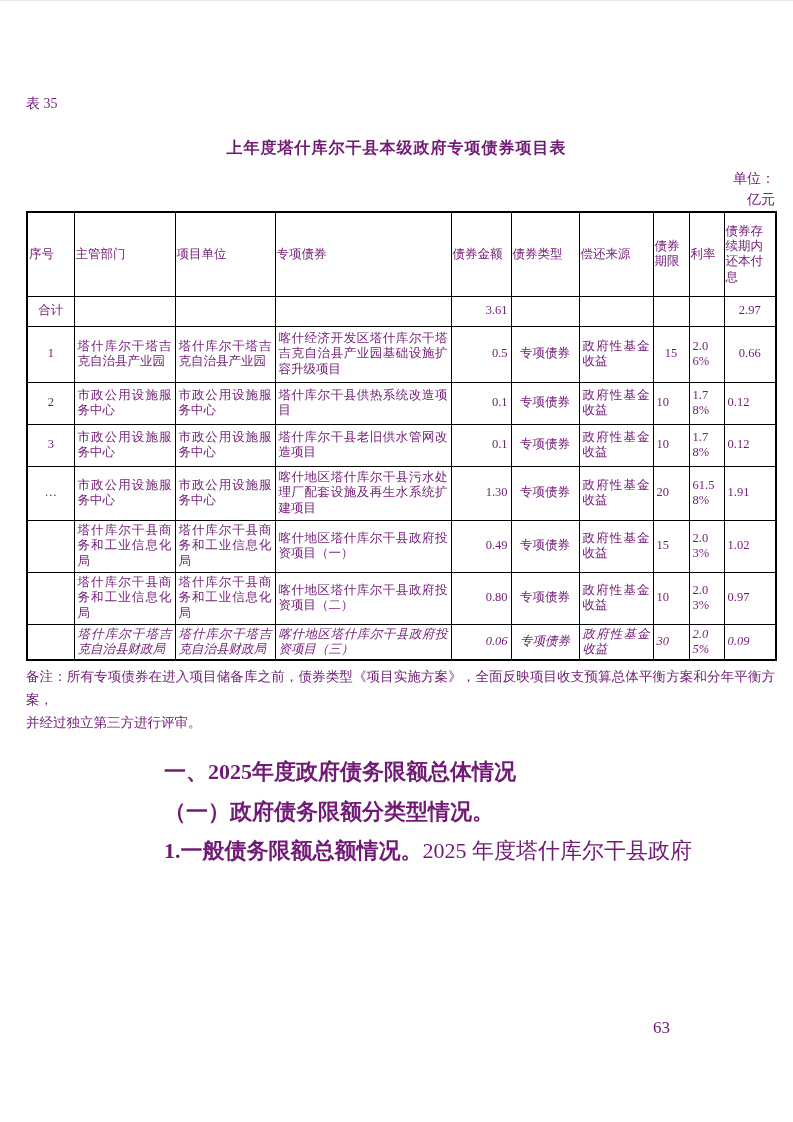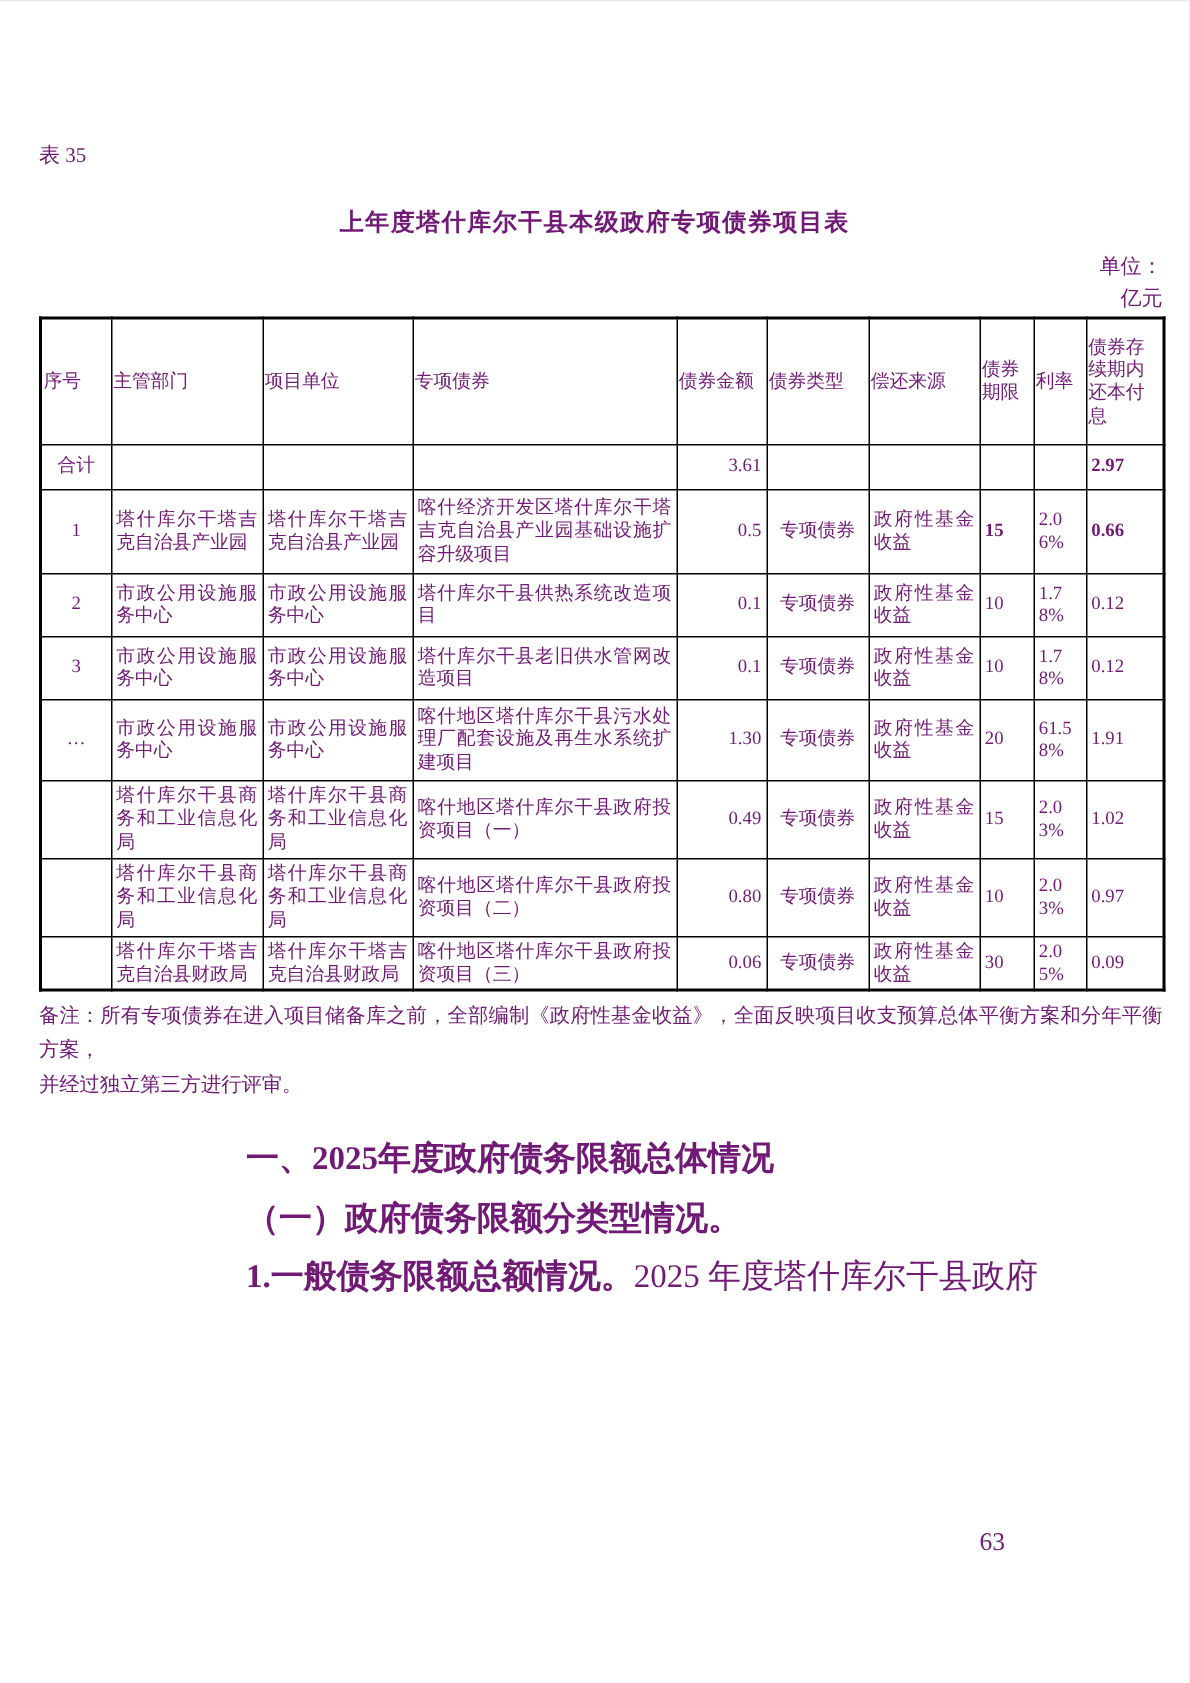--- a/index.html
+++ b/index.html
@@ -37,27 +37,27 @@
   }
   .bond-table thead tr { height:84px; }
   .bond-table th { font-weight:normal; text-align:left; padding:2px 1px; }
   .bond-table tbody tr:nth-child(1) { height:30px; }
   .bond-table tbody tr:nth-child(2) { height:56px; }
   .bond-table tbody tr:nth-child(3) { height:42px; }
   .bond-table tbody tr:nth-child(4) { height:42px; }
   .bond-table tbody tr:nth-child(5) { height:54px; }
   .bond-table tbody tr:nth-child(6) { height:52px; }
   .bond-table tbody tr:nth-child(7) { height:52px; }
-  .bond-table tbody tr:nth-child(8) { height:28px; }
+  .bond-table tbody tr:nth-child(8) { height:28px;font-style:italic; }
   .c-seq    { text-align:center; }
   .c-text   { text-align:justify; }
   .c-amount { text-align:right; padding-right:2px; }
   .c-type   { text-align:center; }
   .c-num    { text-align:left; padding-left:2px; }
-  .bold     { font-weight:bold; }
+  .bold     { font-weight:normal;text-align:center; }
   .note {
     position:absolute; left:26px; top:664px; width:749px;
     font-size:13.5px; line-height:23px;
   }
   .note .l1 { text-align:justify; }
   .body-text {
     position:absolute; left:120px; right:37px; top:751px;
     font-size:22px; line-height:39.5px;
   }
   .body-text .h1 { font-weight:bold; text-indent:2em; }
@@ -201,21 +201,21 @@
           <td class="c-type">专项债券</td>
           <td class="c-text">政府性基金收益</td>
           <td class="c-num">30</td>
           <td class="c-num">2.05%</td>
           <td class="c-num">0.09</td>
         </tr>
       </tbody>
   </table>
 
   <div class="note">
-    <div class="l1">备注：所有专项债券在进入项目储备库之前，全部编制《政府性基金收益》，全面反映项目收支预算总体平衡方案和分年平衡方案，</div>
+    <div class="l1">备注：所有专项债券在进入项目储备库之前，债券类型《项目实施方案》，全面反映项目收支预算总体平衡方案和分年平衡方案，</div>
     <div class="l2">并经过独立第三方进行评审。</div>
   </div>
 
   <div class="body-text">
     <div class="h1">一、2025年度政府债务限额总体情况</div>
     <div class="h2">（一）政府债务限额分类型情况。</div>
     <div class="p2"><b>1.一般债务限额总额情况。</b><span>2025 年度塔什库尔干县政府</span></div>
   </div>
 
   <div class="page-num">63</div>

